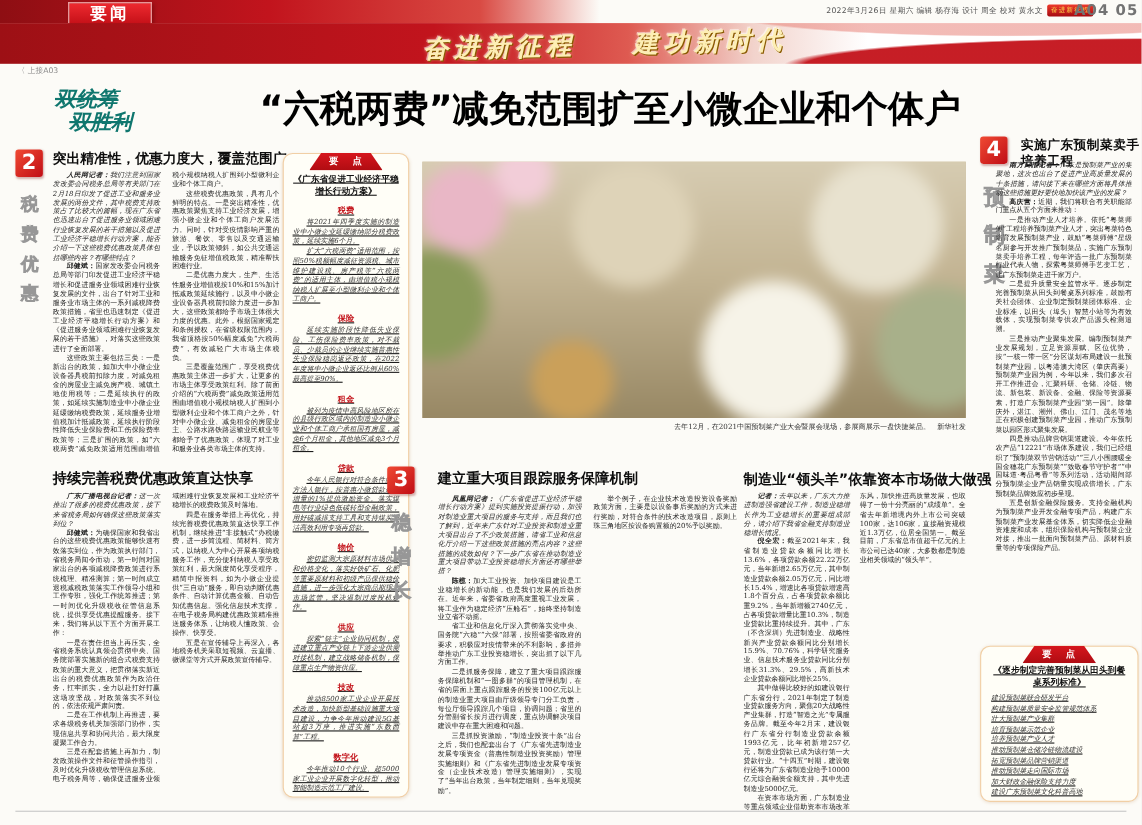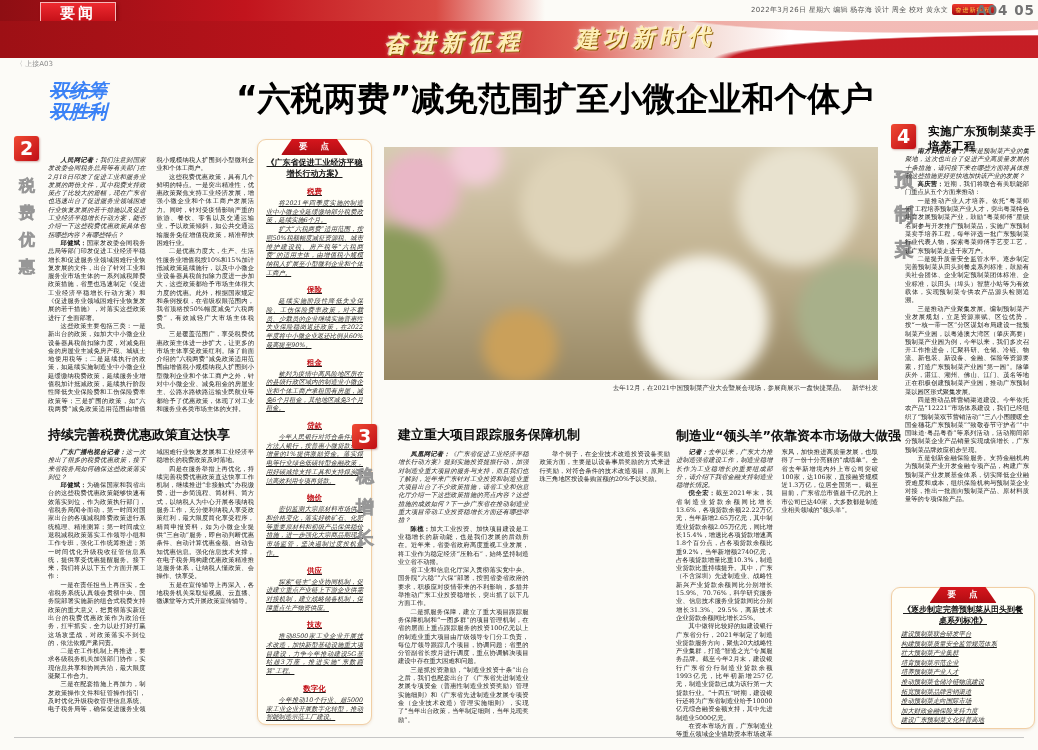--- a/index.html
+++ b/index.html
@@ -5,23 +5,23 @@
   html,body { margin:0; padding:0; background:#e9e9e9; }
   #page {
     position:relative; width:1038px; height:750px; margin:0 auto;
     background:#fcfbf7; overflow:hidden;
     font-family:"DejaVu Serif", serif; color:#1c1c1c;
   }
 
   
   #topbar-red { position:absolute; left:0; top:0; width:545px; height:21px;
     background:linear-gradient(90deg,#8e0e13,#c2141d 45%,#d94a43 80%,rgba(217,74,67,0)); }
-  #tab-yaowen { position:absolute; left:40px; top:2px; min-width:74px; height:21px;
+  #tab-yaowen { position:absolute; left:62px; top:2px; min-width:74px; height:21px;
     background:linear-gradient(180deg,#ee2a30,#c00d15); color:#fff;
-    font-family:Liberation Serif, serif; font-weight:bold; font-size:15px;
+    font-family:Liberation Mono, monospace; font-weight:bold; font-size:15px;
     line-height:21px; text-align:center; letter-spacing:3px;
     border:1px solid #f6b9b9; border-bottom:2px solid #fff; box-shadow:2px 2px 3px rgba(80,0,0,.35); }
   #banner { position:absolute; left:0; top:21px; width:1038px; height:37px;
     background:
       radial-gradient(90% 190% at 101% 105%, rgba(195,18,26,.95) 0 34%, rgba(195,18,26,0) 36%),
       radial-gradient(60% 150% at 88% -30%, rgba(230,120,110,.5) 0 40%, rgba(230,120,110,0) 42%),
       linear-gradient(90deg,#9d1015,#c2141d 38%,#de5a51 55%,#f2d3cc 66%,#ffffff 76%); }
   #banner-cal { position:absolute; left:320px; top:25px; width:460px; text-align:center;
     font-family:"DejaVu Serif",serif; font-style:italic; font-weight:bold; font-size:23px;
     color:#fdeeb4; letter-spacing:5px; transform:rotate(-1.5deg);
@@ -32,25 +32,25 @@
   #mast-badge { position:absolute; right:44px; top:4px; width:42px; height:11px;
     background:linear-gradient(180deg,#ef3b2d,#a50a10); border-radius:2px;
     color:#ffd24a; font-family:"DejaVu Sans",sans-serif; font-size:6px; line-height:11px;
     text-align:center; letter-spacing:1px; overflow:hidden; }
   #pageno { position:absolute; right:3px; top:2px; font-family:"DejaVu Sans",sans-serif;
     font-weight:bold; font-size:13.5px; color:#737373; letter-spacing:1px; }
   #continued { position:absolute; left:16px; top:59px; font-family:"DejaVu Sans",sans-serif;
     font-size:7px; color:#8a8a8a; }
 
   
-  #logo { position:absolute; left:50px; top:80px; color:#3b82f6;
+  #logo { position:absolute; left:50px; top:80px; color:#0f766e;
     font-family:"DejaVu Sans",sans-serif; font-weight:bold; font-style:italic;
     font-size:19px; line-height:21px; }
   #logo .lg { text-decoration:line-through; text-decoration-thickness:2px; }
-  #logo .l2 { }
+  #logo .l2 { margin-left:13px; }
   #main-title { position:absolute; left:236px; top:77px;
     font-family:"DejaVu Sans",sans-serif; font-weight:900; font-size:33px; color:#000; }
 
   
   .num { position:absolute; width:25px; height:25px; border-radius:3px;
     background:linear-gradient(135deg,#f04a33,#c00d15); color:#fff;
     font-family:"DejaVu Sans",sans-serif; font-weight:bold; font-size:19px;
     text-align:center; line-height:25px; box-shadow:1px 1px 2px rgba(120,0,0,.3); }
   #num-2 { left:14px; top:136px; }
   #num-3 { left:352px; top:424px; }
@@ -147,20 +147,21 @@
   </div>
   <h1 id="main-title" style="margin:0;">“六税两费”减免范围扩至小微企业和个体户</h1>
 
   <div id="num-2" class="num">2</div>
   <div id="vlabel-2" class="vlabel">
       <div>税</div>
       <div>费</div>
       <div>优</div>
       <div>惠</div>
     </div>
+  <div id="sub-s2" class="subhead">突出精准性，优惠力度大，覆盖范围广</div>
   <div id="body-s2" class="body">
     <div class="cols2">
         <p class="para kai"><span class="lead">人民网记者：</span>我们注意到国家发改委会同税务总局等有关部门在2月18日印发了促进工业和服务业发展的两份文件，其中税费支持政策占了比较大的篇幅，现在广东省也迅速出台了促进服务业领域困难行业恢复发展的若干措施以及促进工业经济平稳增长行动方案，能否介绍一下这些税费优惠政策具体包括哪些内容？有哪些特点？</p>
         <p class="para"><span class="lead">邱健斌：</span>国家发改委会同税务总局等部门印发促进工业经济平稳增长和促进服务业领域困难行业恢复发展的文件，出台了针对工业和服务业市场主体的一系列减税降费政策措施，省里也迅速制定《促进工业经济平稳增长行动方案》和《促进服务业领域困难行业恢复发展的若干措施》，对落实这些政策进行了全面部署。</p>
         <p class="para">这些政策主要包括三类：一是新出台的政策，如加大中小微企业设备器具税前扣除力度，对减免租金的房屋业主减免房产税、城镇土地使用税等；二是延续执行的政策，如延续实施制造业中小微企业延缓缴纳税费政策，延续服务业增值税加计抵减政策，延续执行阶段性降低失业保险费和工伤保险费率政策等；三是扩围的政策，如“六税两费”减免政策适用范围由增值税小规模纳税人扩围到小型微利企业和个体工商户。</p>
         <p class="para">这些税费优惠政策，具有几个鲜明的特点。一是突出精准性，优惠政策聚焦支持工业经济发展，增强小微企业和个体工商户发展活力。同时，针对受疫情影响严重的旅游、餐饮、零售以及交通运输业，予以政策倾斜，如公共交通运输服务免征增值税政策，精准帮扶困难行业。</p>
         <p class="para">二是优惠力度大，生产、生活性服务业增值税按10%和15%加计抵减政策延续施行，以及中小微企业设备器具税前扣除力度进一步加大，这些政策都给予市场主体很大力度的优惠。此外，根据国家规定和条例授权，在省级权限范围内，我省顶格按50%幅度减免“六税两费”，有效减轻广大市场主体税负。</p>
         <p class="para">三是覆盖范围广，享受税费优惠政策主体进一步扩大，让更多的市场主体享受政策红利。除了前面介绍的“六税两费”减免政策适用范围由增值税小规模纳税人扩围到小型微利企业和个体工商户之外，针对中小微企业、减免租金的房屋业主、公路水路铁路运输业民航业等都给予了优惠政策，体现了对工业和服务业各类市场主体的支持。</p>
       </div>
   </div>

